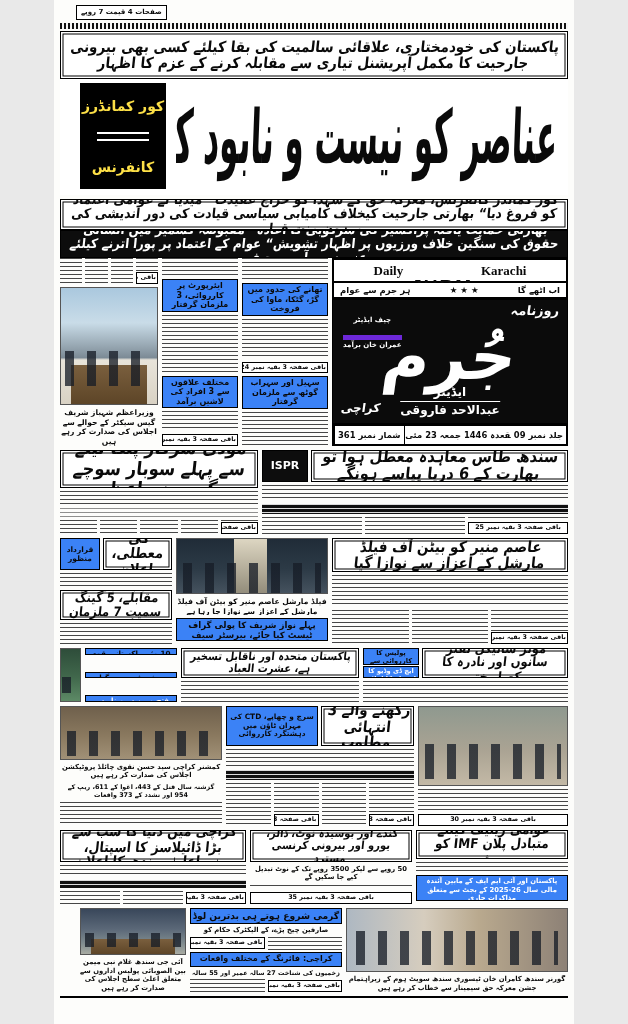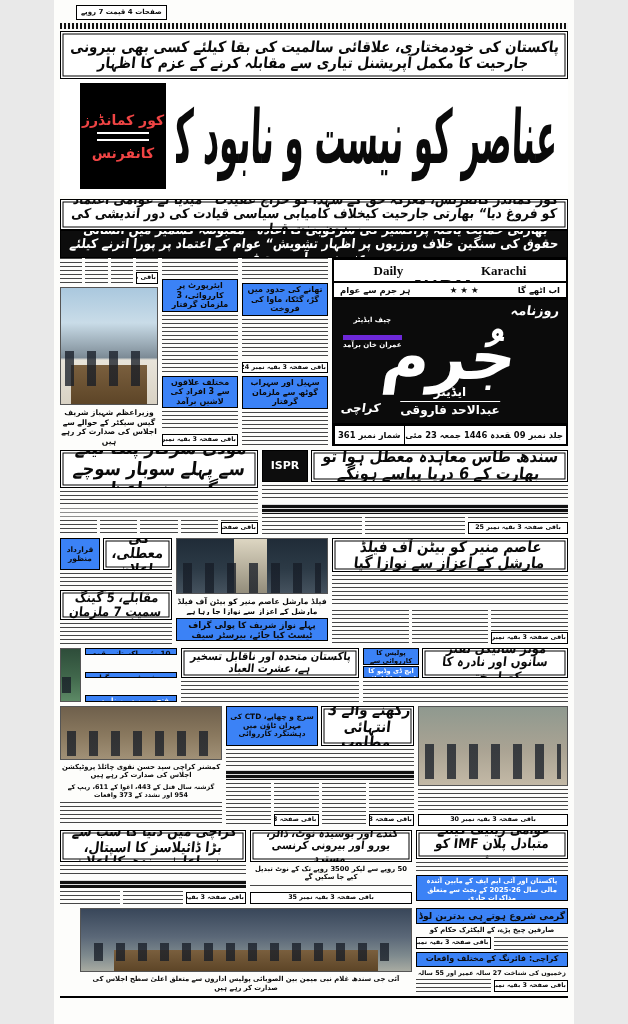--- a/index.html
+++ b/index.html
@@ -29,22 +29,22 @@
   .photo{position:relative;border:1px solid #555;overflow:hidden;}
   .ppl{position:absolute;left:4%;right:4%;bottom:16%;height:30%;opacity:.85;
        background:repeating-linear-gradient(90deg,rgba(22,28,38,.9) 0 9px,transparent 9px 22px);}
   .table{position:absolute;left:10%;right:10%;bottom:0;height:34%;background:linear-gradient(180deg,#7a5f3e,#5d4527);}
   
   .price{top:5px;left:22px;height:13px;border:1px solid #000;background:#fff;
          font-size:7px;font-weight:bold;padding:0 4px;line-height:12px;}
   .orn1{top:23px;left:6px;right:6px;height:6px;}
   .topstrip{top:31px;left:6px;right:6px;height:44px;font-size:13.5px;}
   .mainzone{top:79px;left:6px;right:6px;height:116px;background:#fff;}
-  .confbox{position:absolute;left:20px;top:4px;width:86px;height:106px;background:#000;color:#ef4444;
-           display:flex;flex-direction:column;align-items:center;justify-content:center;gap:4px;
+  .confbox{position:absolute;left:20px;top:4px;width:86px;height:106px;background:#000;color:#fde047;
+           display:flex;flex-direction:column;align-items:center;justify-content:center;gap:18px;
            font-weight:900;font-size:14px;text-align:center;}
   .confbox .rule{width:60%;height:5px;border-top:2px solid #fff;border-bottom:2px solid #fff;}
   .mainhead{position:absolute;right:0;left:116px;top:0;bottom:0;display:flex;align-items:center;justify-content:center;overflow:hidden;}
   .mainhead span{font-size:31px;font-weight:900;white-space:nowrap;letter-spacing:-1px;
                  transform:scaleY(2.4) skewX(-5deg);}
   .sub1{top:199px;left:6px;right:6px;height:27px;font-size:12.2px;}
   .sub2{top:230px;left:6px;right:6px;height:24px;font-size:11.8px;box-shadow:none;border:1px solid #000;}
   
   .meng{border:2px solid #000;height:21px;display:flex;align-items:center;justify-content:center;gap:8px;direction:ltr;background:#fff;}
   .meng .d,.meng .k{font-family:"Liberation Serif",serif;font-weight:bold;font-size:13px;}
@@ -382,20 +382,26 @@
             <div class="fl"></div>
           </div>
         <div class="snip">
             <div class="fl"></div>
           </div>
       </div>
     </div>
   </div>
 
   <div class="abs band" style="top:908px;height:84px;">
+    <div class="col" style="width:222px;">
+      <div class="photo" style="flex:1;background:linear-gradient(90deg,#aeb8c2 0%,#d6cdbe 35%,#b9a98e 60%,#8d8176 100%);">
+        <div class="ppl" style="height:55%;bottom:10%;"></div>
+      </div>
+      <div class="cap" style="font-size:6.8px;">گورنر سندھ کامران خان ٹیسوری سندھ سویٹ ہوم کے زیراہتمام جشن معرکہ حق سیمینار سے خطاب کر رہے ہیں</div>
+    </div>
     <div class="col" style="width:152px;gap:2px;">
       <div class="mini" style="font-size:9.2px;"><span>گرمی شروع ہوتے ہی بدترین لوڈ شیڈنگ</span></div>
       <div class="cap" style="font-size:6.8px;">صارفین چیخ پڑے، کے الیکٹرک حکام کو جھنجھلا دیا</div>
       <div class="sniprow" style="height:14px;">
         <div class="snip">
             <div class="fl"></div>
           </div>
         <div class="snip">
             <div class="cont">باقی صفحہ 3 بقیہ نمبر 41</div>
             <div class="fl"></div>

